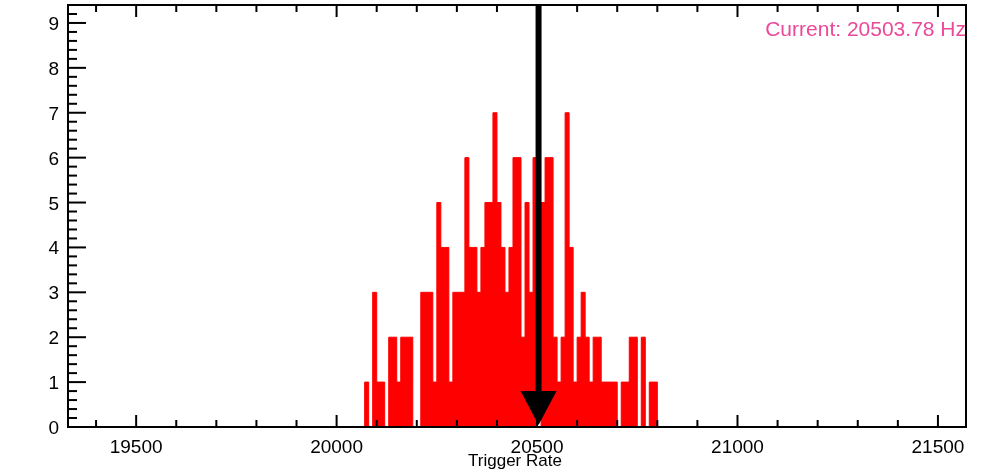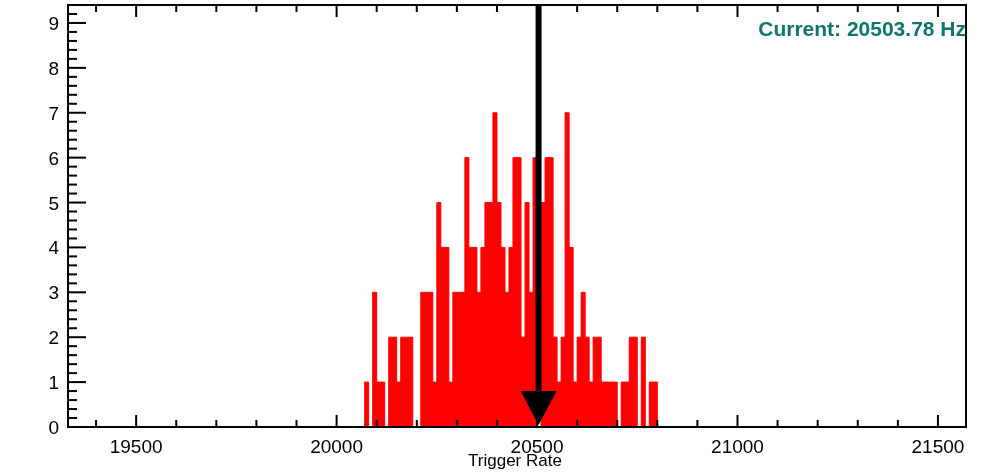--- a/index.html
+++ b/index.html
@@ -20,23 +20,23 @@
     background: #ffffff;
   }
   #plot-svg {
     position: absolute;
     left: 0;
     top: 0;
   }
   .annot-text {
     position: absolute;
     font-family: "Liberation Sans", sans-serif;
-    font-weight: bold;
+    font-weight: normal;
     font-size: 21px;
-    color: #0f766e;
+    color: #ec4899;
     white-space: nowrap;
     letter-spacing: 0px;
   }
   #current-readout {
     right: 30px;
     top: 17px;
     text-align: right;
   }
 </style>
 </head>

